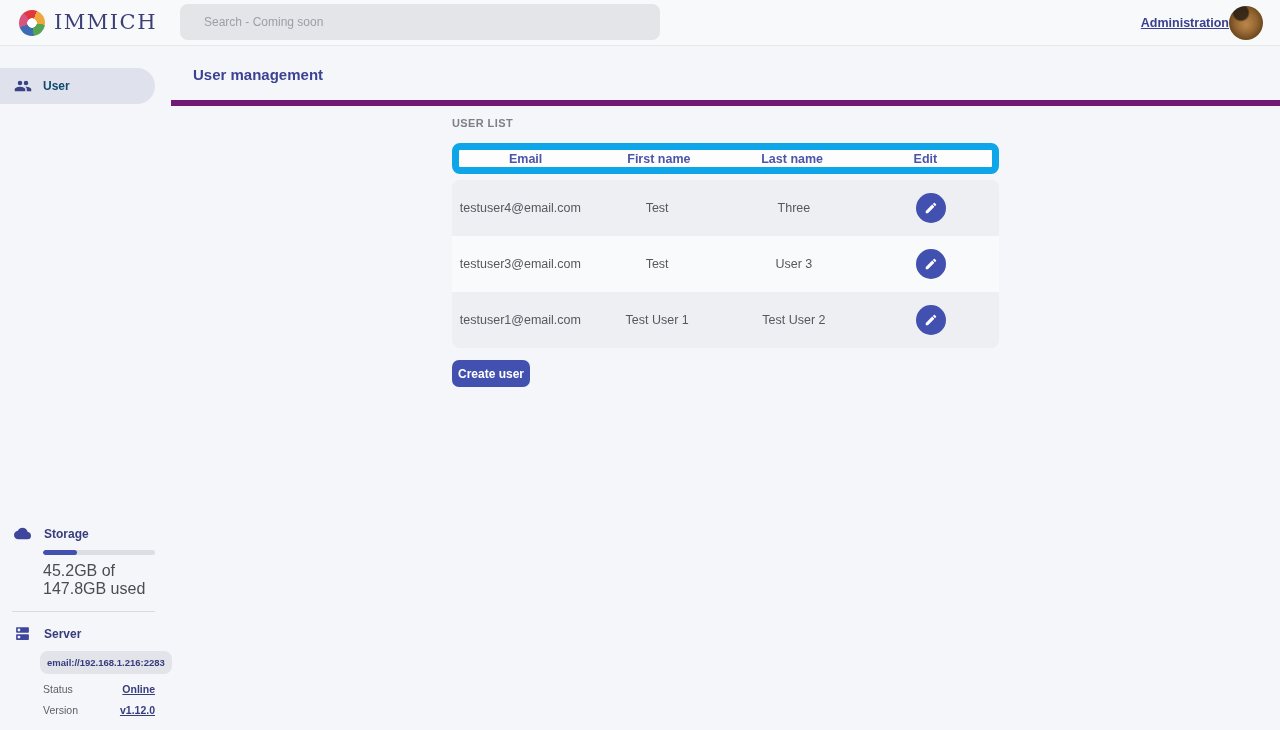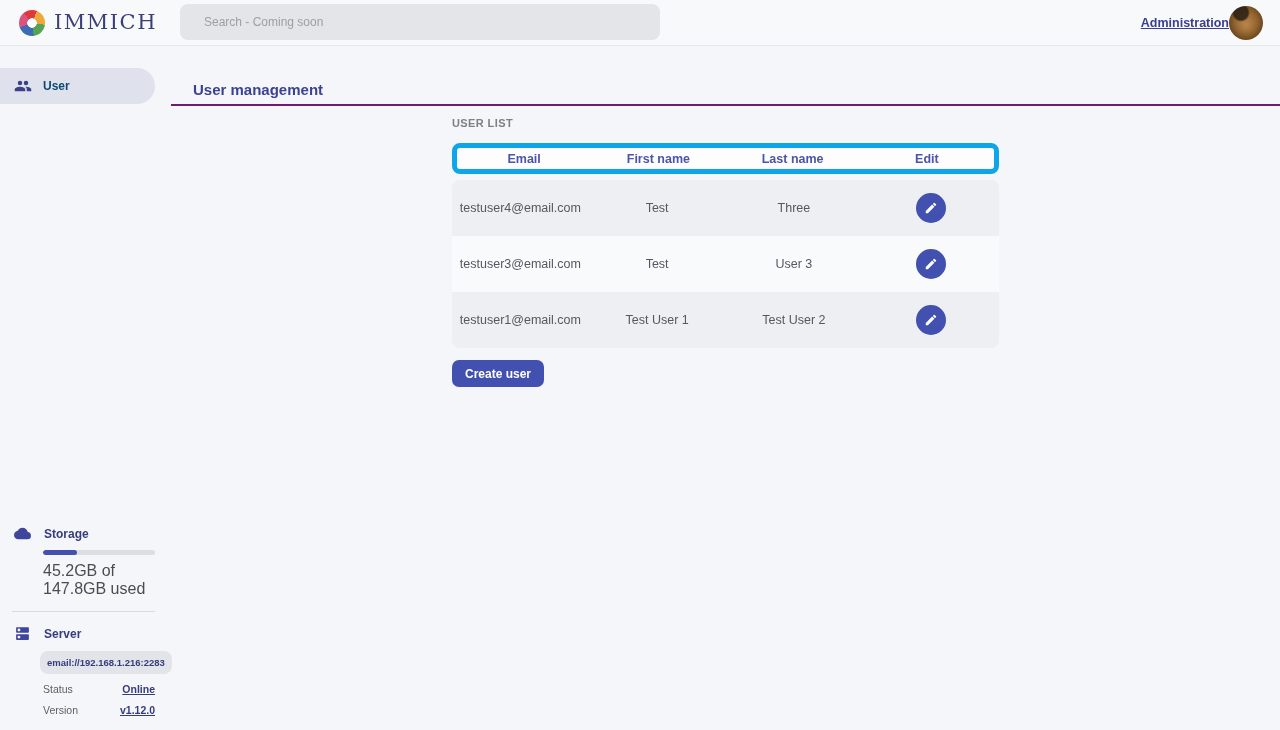--- a/index.html
+++ b/index.html
@@ -91,51 +91,51 @@
   }
   .kv-row {
     display: flex; justify-content: space-between;
     margin: 9px 16px 0 43px; font-size: 10.5px;
   }
   .kv-label { color: #5c6066; }
   .kv-value { font-weight: bold; color: #363c7c; text-decoration: underline; }
 
   
   .main { position: absolute; top: 46px; left: 171px; right: 0; bottom: 0; }
-  .title-bar { height: 60px; border-bottom: 2px solid #701a75; display: flex; align-items: flex-end; padding: 14px 0 6px 22px; }
+  .title-bar { height: 60px; border-bottom: 6px solid #701a75; display: flex; align-items: center; padding: 14px 0 12px 22px; }
   .page-title { font-size: 15px; font-weight: 600; color: #3c4293; }
 
   .content { padding: 11px 0 0 281px; }
   .section-title { font-size: 11px; font-weight: 600; color: #7c8087; letter-spacing: .4px; }
 
   .user-table { width: 547px; margin-top: 14px; }
   .t-head {
     display: grid; grid-template-columns: repeat(4, 1fr);
     height: 31px; align-items: center;
-    background: #fdfdfe; border: 5px solid #0ea5e9; border-radius: 8px;
+    background: #fdfdfe; border: 7px solid #0ea5e9; border-radius: 8px;
   }
   .t-head .th { text-align: center; font-size: 12.5px; font-weight: 600; color: #4b55a9; }
   .t-body { margin-top: 6px; border-radius: 8px; overflow: hidden; }
   .t-row {
     display: grid; grid-template-columns: repeat(4, 1fr);
     height: 56px; align-items: center;
   }
   .t-row.alt-a { background: #edeff3; }
   .t-row.alt-b { background: #f9fafb; }
   .t-row .td { text-align: center; font-size: 12.5px; color: #55585e; }
   .edit-cell { display: flex; justify-content: center; }
   .edit-btn {
     width: 30px; height: 30px; border-radius: 50%;
     background: #4250af; border: none; cursor: pointer;
     display: flex; align-items: center; justify-content: center;
   }
   .edit-btn svg { fill: #ffffff; }
 
   .create-btn {
-    margin-top: 12px; height: 27px; padding: 0 13px;
+    margin-top: 12px; height: 27px; padding: 0 6px;
     background: #4250af; color: #ffffff;
     border: none; border-radius: 7px; cursor: pointer;
     font-family: "Liberation Sans", sans-serif;
     font-size: 12px; font-weight: 600;
   }
 </style>
 </head>
 <body>
 
 <header class="app-header">

